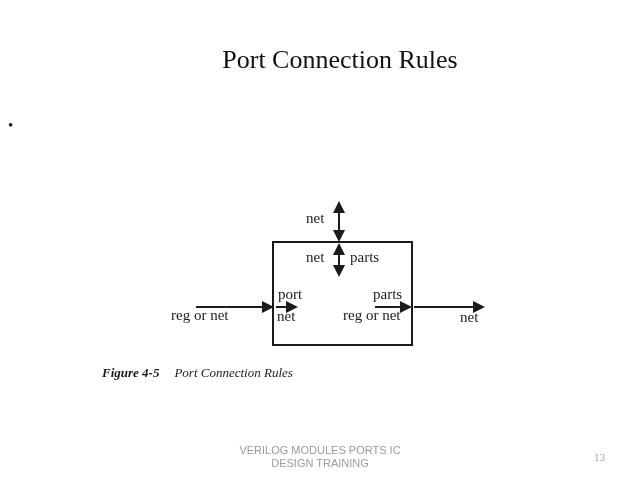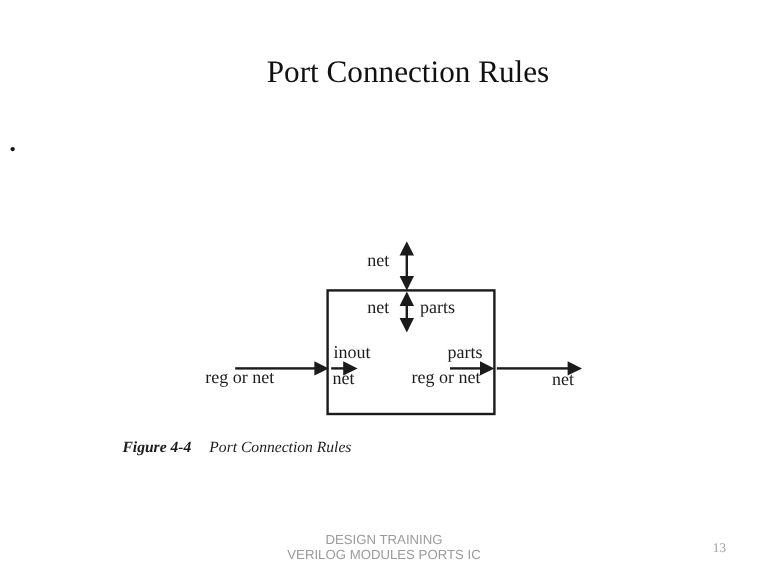--- a/index.html
+++ b/index.html
@@ -119,33 +119,33 @@
     <div class="hline" style="left:375px; top:306px; width:26px;"></div>
     <div class="tri tri-right" style="left:400px; top:301px;"></div>
 
     <div class="hline" style="left:414px; top:306px; width:60px;"></div>
     <div class="tri tri-right" style="left:473px; top:301px;"></div>
 
     <span class="label" style="left:306px; top:211px;">net</span>
     <span class="label" style="left:306px; top:250px;">net</span>
     <span class="label" style="left:350px; top:250px;">parts</span>
 
-    <span class="label" style="left:278px; top:287px;">inout</span>
+    <span class="label" style="left:278px; top:287px;">port</span>
     <span class="label" style="left:277px; top:309px;">net</span>
     <span class="label" style="left:171px; top:308px;">reg or net</span>
 
     <span class="label" style="left:373px; top:287px;">parts</span>
     <span class="label" style="left:343px; top:308px;">reg or net</span>
     <span class="label" style="left:460px; top:310px;">net</span>
 
     <div class="caption">
-      <span class="fig">Figure 4-4</span><span>Port Connection Rules</span>
+      <span class="fig">Figure 4-5</span><span>Port Connection Rules</span>
     </div>
   </div>
 
   <div class="footer">
+    <div>VERILOG MODULES PORTS IC</div>
     <div>DESIGN TRAINING</div>
-    <div>VERILOG MODULES PORTS IC</div>
   </div>
 
   <div class="page-number">13</div>
 
 </div>
 
 </body></html>

